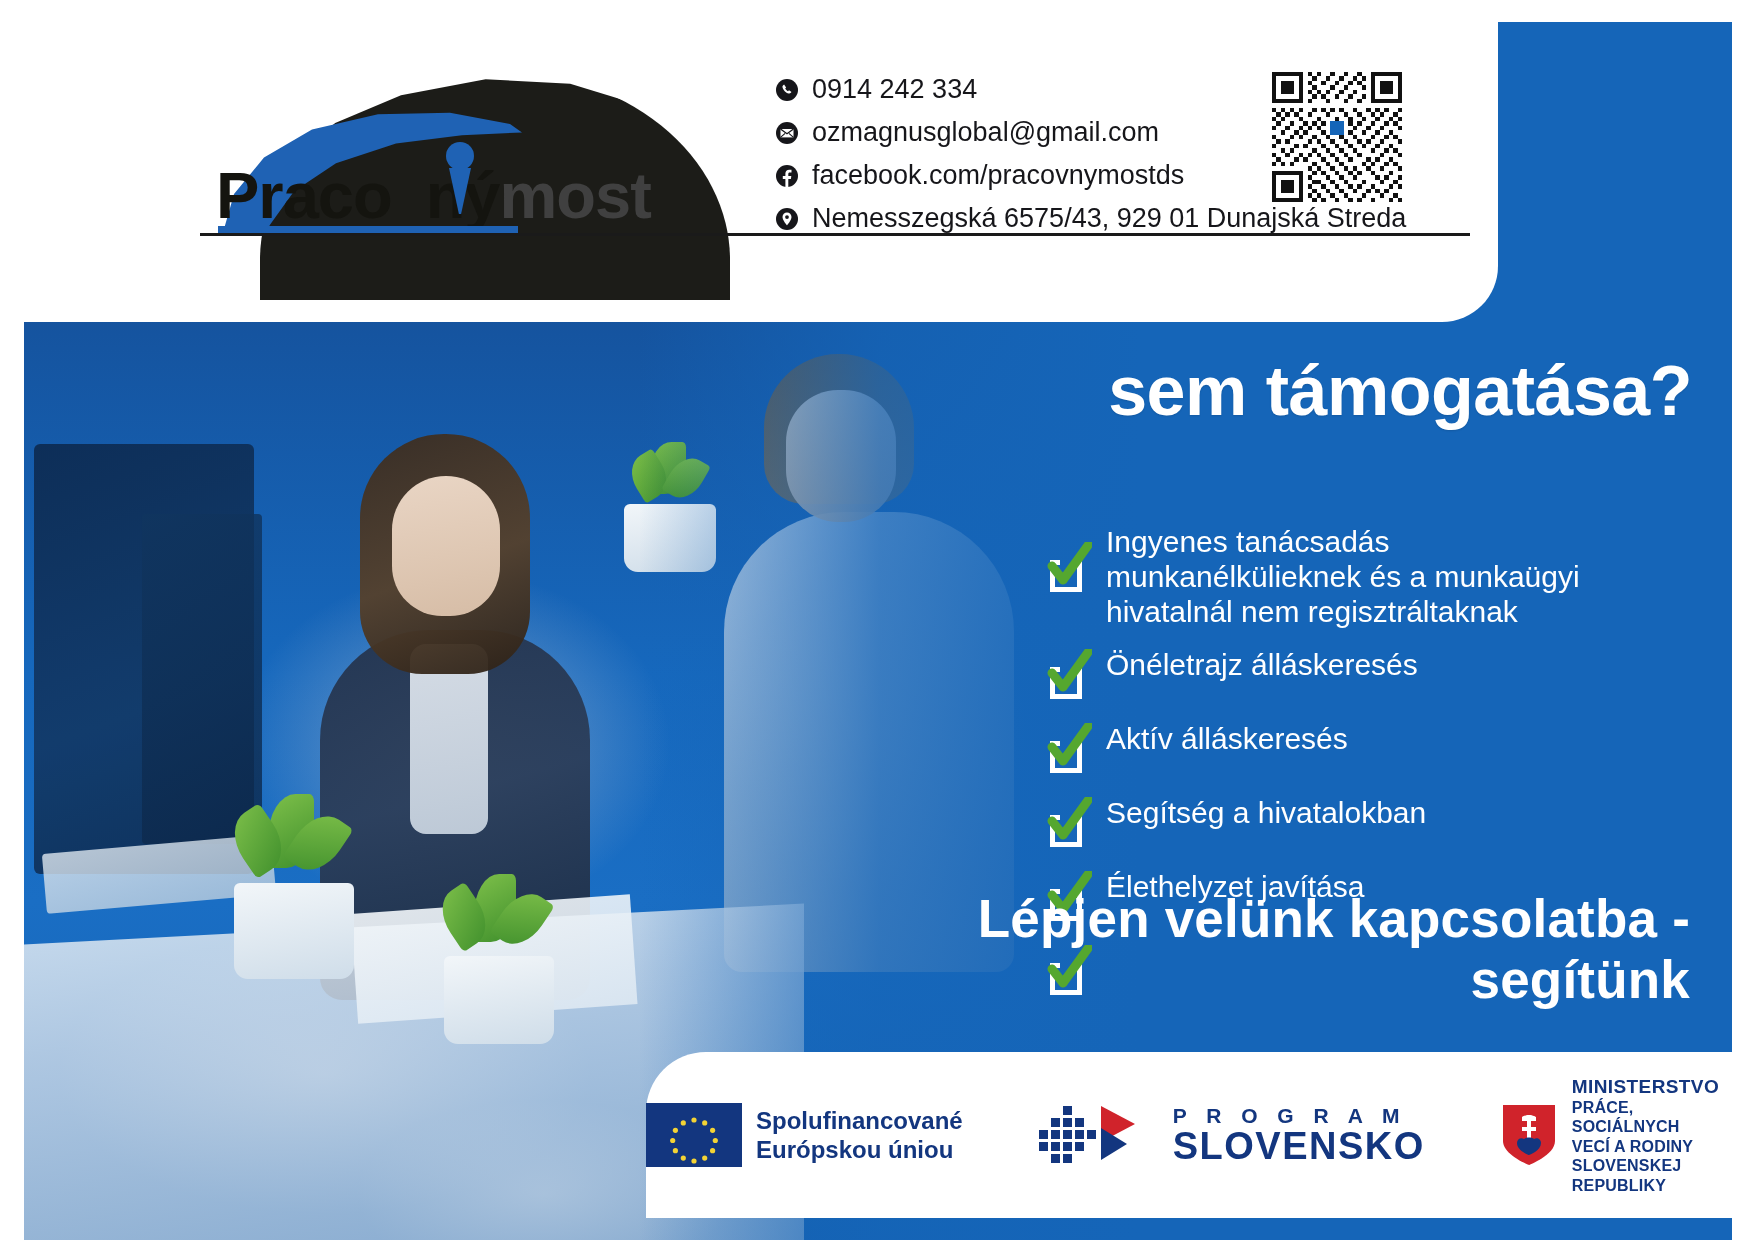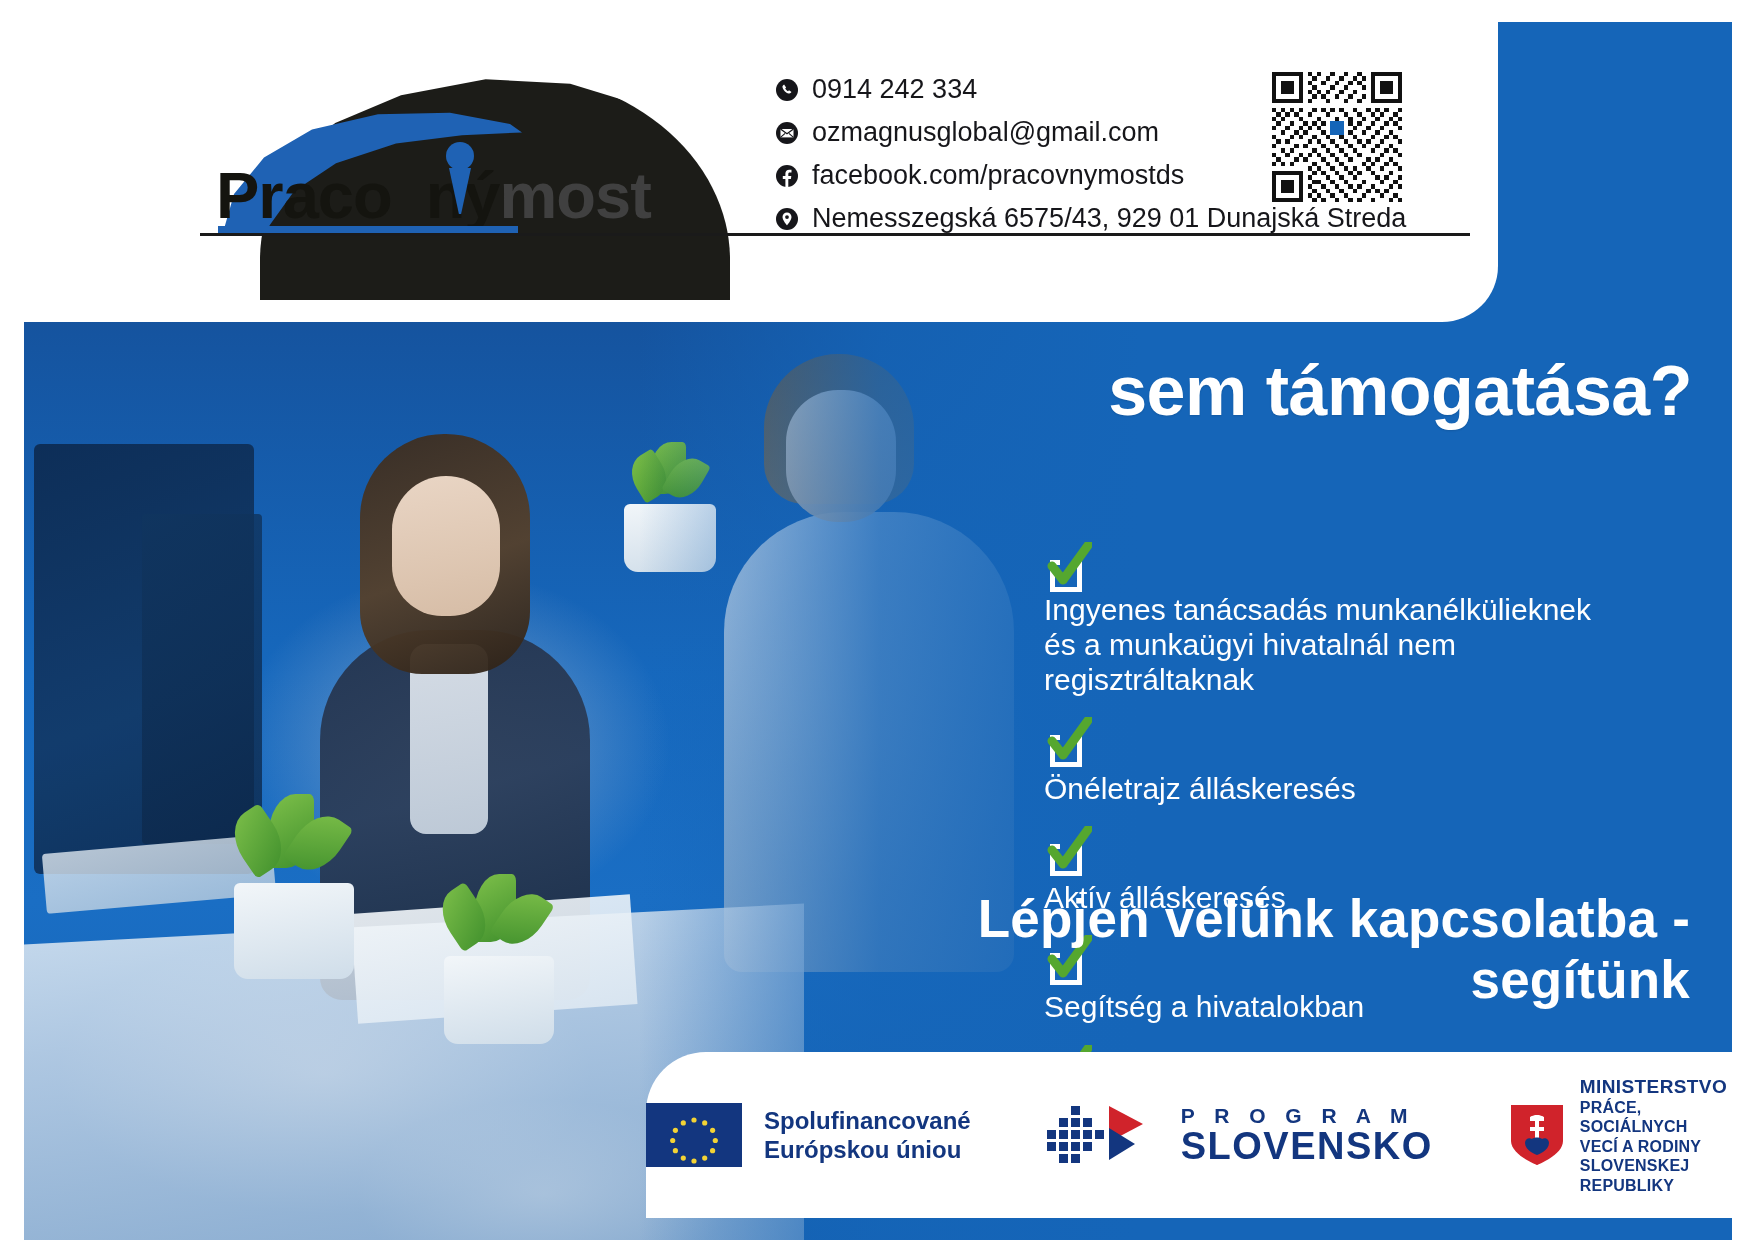--- a/index.html
+++ b/index.html
@@ -124,21 +124,21 @@
 
   
   .headline{
     position:absolute;right:40px;top:333px;width:880px;
     text-align:right;color:#ffffff;font-weight:bold;
     font-size:70px;line-height:1.04;letter-spacing:-.5px;
     text-shadow:0 1px 2px rgba(0,0,0,.12);
   }
 
   .bullets{position:absolute;left:1020px;top:502px;width:560px;}
-  .bullet{display:flex;align-items:flex-start;margin-bottom:14px;flex-direction:column;}
+  .bullet{display:flex;align-items:flex-start;margin-bottom:14px;}
   .bullet .cb{flex:0 0 46px;width:46px;height:50px;position:relative;margin-right:16px;margin-top:10px;}
   .bullet .cb .box{position:absolute;left:6px;top:14px;width:32px;height:32px;
     border:5px solid #ffffff;border-top-color:transparent;box-sizing:border-box;}
   .bullet .cb .box:after{content:"";position:absolute;left:-5px;top:-5px;width:10px;height:5px;background:#fff;}
   .bullet .cb .box:before{content:"";position:absolute;right:-5px;top:-5px;width:10px;height:5px;background:#fff;}
   .bullet .cb .tick{position:absolute;left:2px;top:-4px;width:46px;height:48px;}
   .bullet .txt{color:#ffffff;font-size:30px;line-height:1.17;padding-top:4px;}
   .bullet.b-first .txt{padding-top:0;}
   .bullet.b-first .cb{margin-top:22px;}
   .bullet.b-bold .txt{font-weight:bold;font-size:29px;}
@@ -147,21 +147,21 @@
     position:absolute;right:42px;top:866px;width:900px;text-align:right;
     color:#ffffff;font-weight:bold;font-size:53px;letter-spacing:.2px;
   }
 
   
   .footer{
     position:absolute;left:622px;bottom:0;right:0;height:166px;
     background:#ffffff;border-top-left-radius:60px;
     display:flex;align-items:center;justify-content:center;gap:76px;
   }
-  .eu-logo{display:flex;align-items:center;gap:22px;}
+  .eu-logo{display:flex;align-items:center;gap:14px;}
   .eu-flag{width:96px;height:64px;background:#13367f;position:relative;flex:0 0 96px;}
   .eu-txt{font-size:24px;font-weight:bold;color:#13367f;line-height:1.22;white-space:nowrap;}
 
   .ps-logo{display:flex;align-items:center;gap:16px;}
   .ps-mark{width:118px;height:62px;position:relative;flex:0 0 118px;}
   .ps-txt .p1{font-size:21px;letter-spacing:7px;color:#13367f;font-weight:bold;line-height:1.1;}
   .ps-txt .p2{font-size:38px;letter-spacing:1.5px;color:#13367f;font-weight:bold;line-height:1.05;}
 
   .min-logo{display:flex;align-items:center;gap:15px;}
   .min-shield{width:56px;height:64px;flex:0 0 56px;position:relative;}

